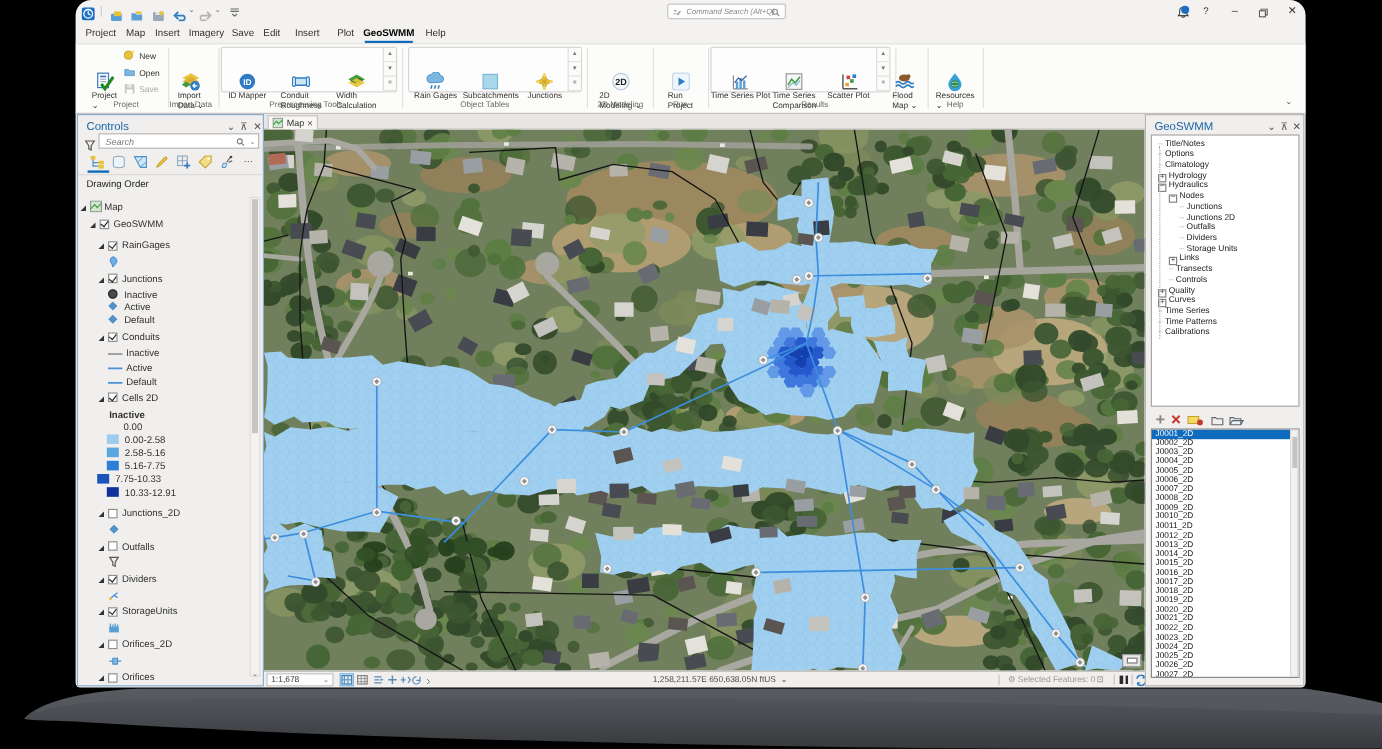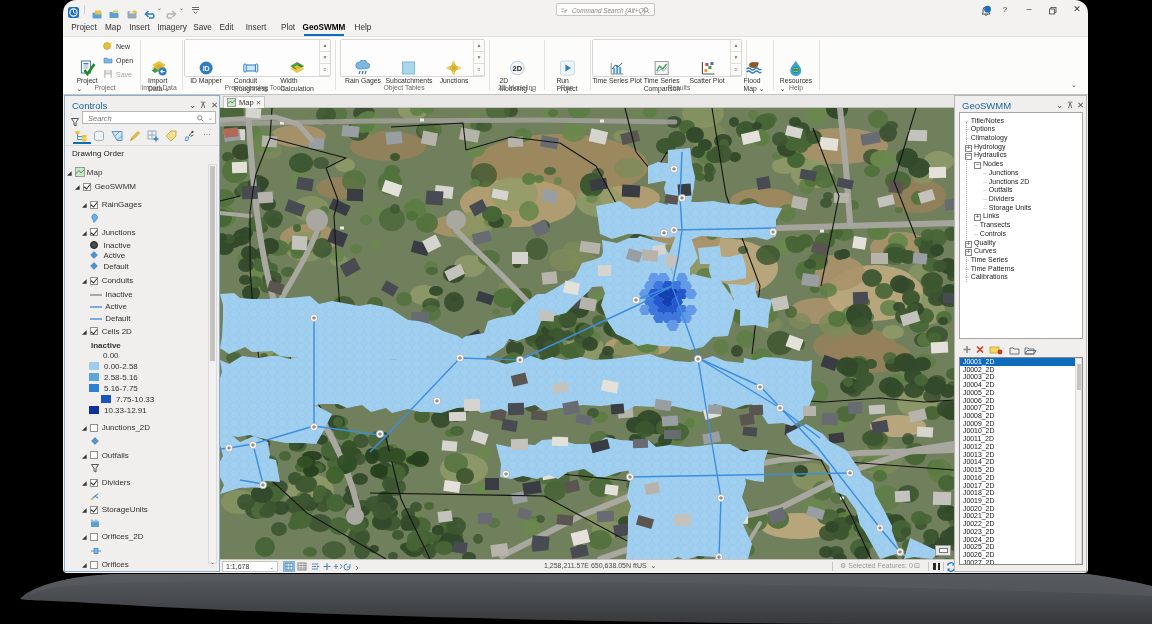--- a/index.html
+++ b/index.html
@@ -373,21 +373,21 @@
           </svg>&nbsp;Active</div>
 <div class="trow" style="left:24px;top:217px"><svg width="14" height="8" viewBox="0 0 14 8" style="">
             <path d="M1,4 L13,4" stroke="#4a90d8" stroke-width="1.4"></path>
           </svg>&nbsp;Default</div>
 <div class="trow" style="left:17px;top:229.5px"><span class="tarr">◢</span><span class="cb on"></span>Cells 2D</div>
 <div class="trow" style="left:26px;top:243.5px"><b>Inactive</b></div>
 <div class="trow" style="left:38px;top:253.5px">0.00</div>
 <div class="trow" style="left:24px;top:265px"><span class="swatch" style="background:#9fcced"></span>0.00-2.58</div>
 <div class="trow" style="left:24px;top:276px"><span class="swatch" style="background:#5aa7e0"></span>2.58-5.16</div>
 <div class="trow" style="left:24px;top:287px"><span class="swatch" style="background:#2b7fd4"></span>5.16-7.75</div>
-<div class="trow" style="left:36px;top:298px"><span class="swatch" style="background:#1b55bb"></span>7.75-10.33</div>
+<div class="trow" style="left:16px;top:298px"><span class="swatch" style="background:#1b55bb"></span>7.75-10.33</div>
 <div class="trow" style="left:24px;top:309px"><span class="swatch" style="background:#10309b"></span>10.33-12.91</div>
 <div class="trow" style="left:17px;top:326px"><span class="tarr">◢</span><span class="cb"></span>Junctions_2D</div>
 <div class="trow" style="left:25px;top:340px"><svg width="10" height="10" viewBox="0 0 10 10" style="">
             <rect x="2.6" y="2.6" width="4.8" height="4.8" fill="#4f93cf" stroke="#2e6da8" stroke-width="0.5" transform="rotate(45 5 5)"></rect>
           </svg></div>
 <div class="trow" style="left:17px;top:353.5px"><span class="tarr">◢</span><span class="cb"></span>Outfalls</div>
 <div class="trow" style="left:25px;top:367px"><svg width="10" height="10" viewBox="0 0 10 10" style="">
             <path d="M1.5,1.5 L8.5,1.5 L6,5.5 L6,9 L4,8 L4,5.5 Z" fill="none" stroke="#555" stroke-width="1"></path>
           </svg></div>
 <div class="trow" style="left:17px;top:381px"><span class="tarr">◢</span><span class="cb on"></span>Dividers</div>

